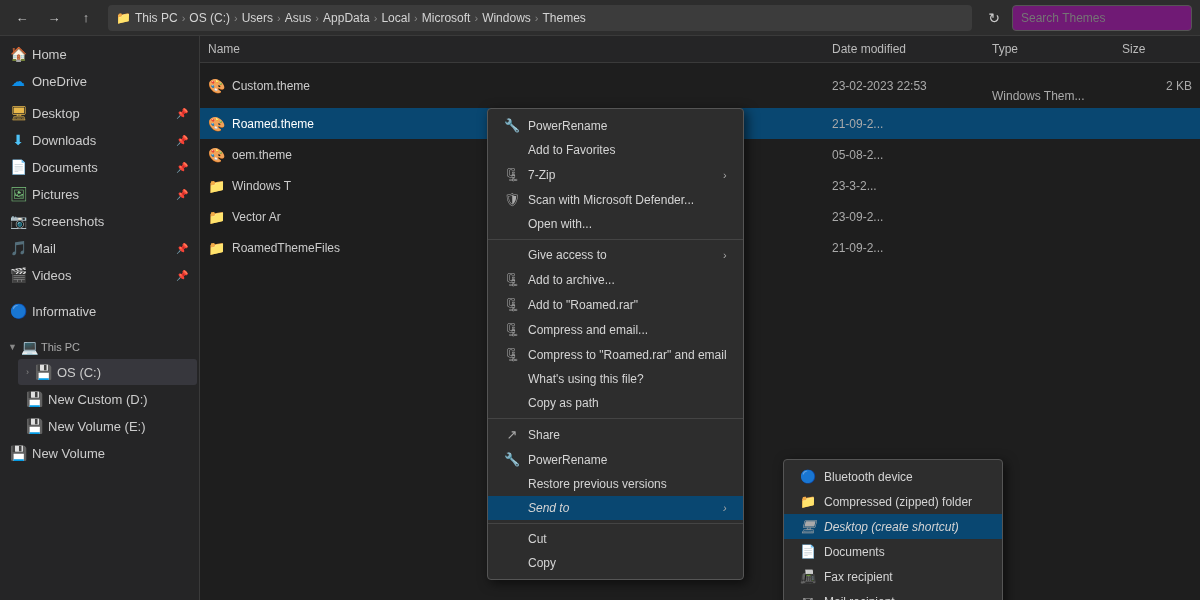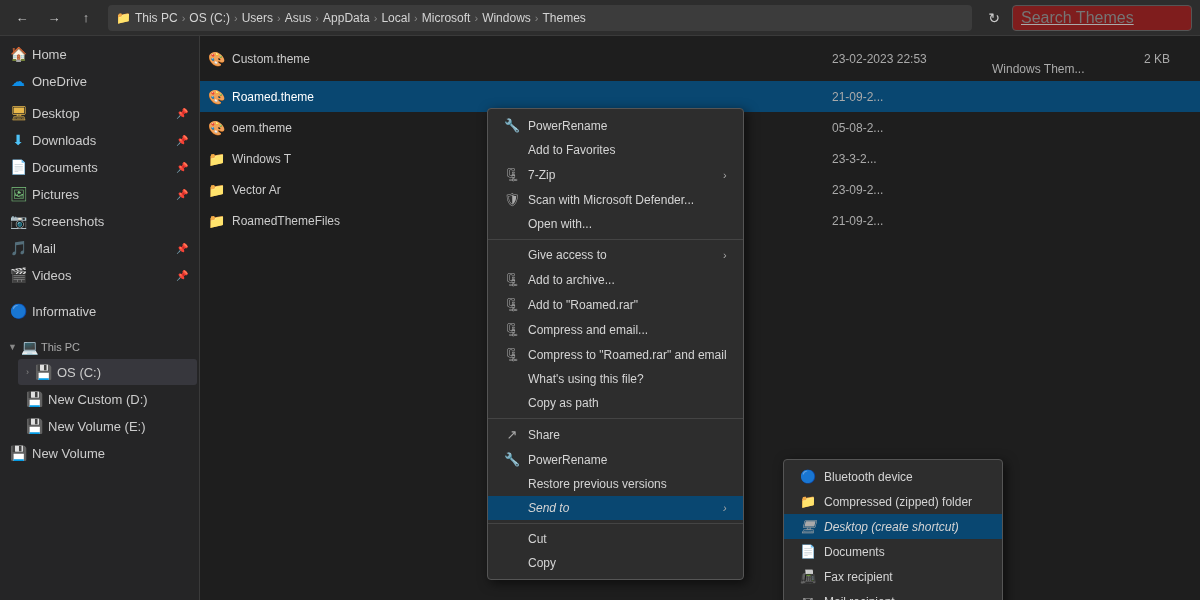--- a/index.html
+++ b/index.html
@@ -56,28 +56,27 @@
       border-radius: 4px;
       cursor: pointer;
       color: #ccc;
       background: transparent;
       border: none;
       font-size: 14px;
     }
     .search-box {
       width: 180px;
       height: 26px;
-      background: #7f1d1d;
+      background: #701a75;
       border: 1px solid #555;
       border-radius: 4px;
       color: #aaa;
       padding: 0 8px;
-      font-size: 16px;
+      font-size: 12px;
       outline: none;
-      text-decoration: underline;
     }
 
     
     .main-layout {
       display: flex;
       flex: 1;
       overflow: hidden;
     }
 
     
@@ -143,21 +142,21 @@
       padding: 5px 8px;
       cursor: pointer;
       font-size: 12px;
       color: #cccccc;
     }
     .file-row.selected { background: #094771; color: #fff; }
     .file-icon { margin-right: 6px; font-size: 14px; width: 18px; }
     .file-name { flex: 1; }
     .file-date { width: 160px; color: #aaa; }
     .file-type { width: 130px; color: #aaa; margin-top: 21px; }
-    .file-size { width: 70px; color: #aaa; text-align: center; }
+    .file-size { width: 70px; color: #aaa; text-align: right; }
 
     
     .context-menu {
       position: absolute;
       top: 108px;
       left: 487px;
       background: #2d2d2d;
       border: 1px solid #555;
       border-radius: 4px;
       box-shadow: 3px 3px 12px rgba(0,0,0,0.6);
@@ -321,20 +320,26 @@
       </div>
     </div>
 
     <div class="sidebar-item">
       <span class="sidebar-icon icon-drive">💾</span>
       <span>New Volume</span>
     </div>
   </div>
 
   <div class="content-area">
+    <div class="column-headers">
+      <span class="col-name">Name</span>
+      <span class="col-date">Date modified</span>
+      <span class="col-type">Type</span>
+      <span class="col-size">Size</span>
+    </div>
     <div class="file-list" id="file-list">
     <div class="file-row">
     <span class="file-icon">🎨</span>
     <span class="file-name">Custom.theme</span>
     <span class="file-date">23-02-2023 22:53</span>
     <span class="file-type">Windows Them...</span>
     <span class="file-size">2 KB</span>
   </div>
         <div class="file-row selected">
     <span class="file-icon">🎨</span>

